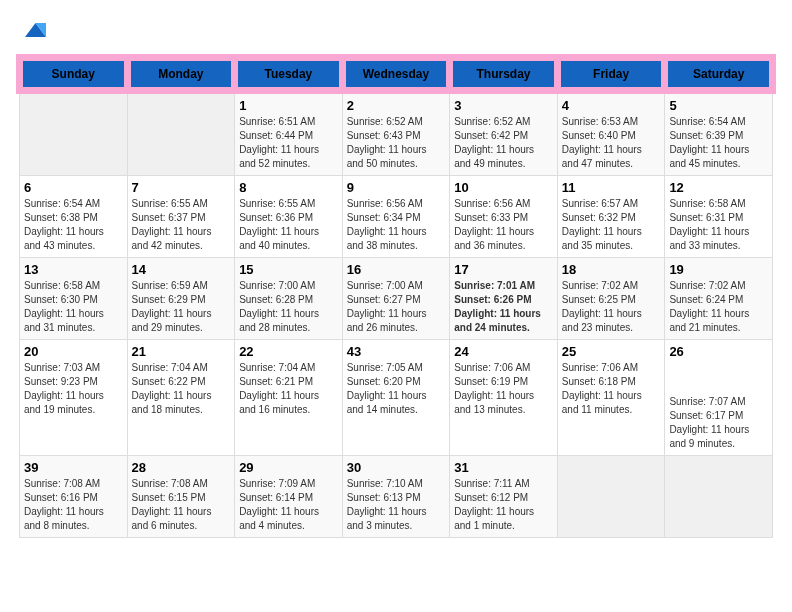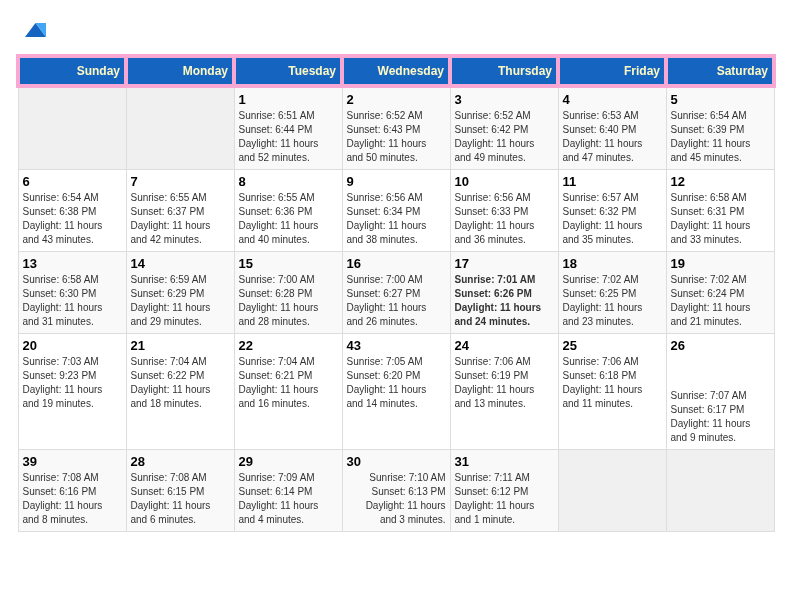--- a/index.html
+++ b/index.html
@@ -46,26 +46,26 @@
       font-size: 16px;
       color: #555;
     }
     table {
       width: 100%;
       border-collapse: collapse;
       font-size: 11px;
     }
     thead tr th {
       background-color: #1565c0;
-      color: #fef9c3;
+      color: #000000;
       padding: 6px 4px;
-      text-align: right;
+      text-align: center;
       font-size: 12px;
       font-weight: bold;
-      border: 4px solid #f9a8d4;
+      border: 7px solid #f9a8d4;
     }
     tbody tr td {
       vertical-align: top;
       border: 1px solid #ddd;
       padding: 4px;
       width: 14.28%;
       min-height: 80px;
       background: #fff;
     }
     tbody tr:nth-child(odd) td {
@@ -305,21 +305,21 @@
 Daylight: 11 hours and 6 minutes.</div>
         </td>
         <td>
           <span class="day-num">29</span>
           <div class="day-info" style="white-space: pre-line;">Sunrise: 7:09 AM
 Sunset: 6:14 PM
 Daylight: 11 hours and 4 minutes.</div>
         </td>
         <td>
           <span class="day-num">30</span>
-          <div class="day-info" style="white-space: pre-line; text-align: right;">Sunrise: 7:10 AM
+          <div class="day-info" style="white-space: pre-line;">Sunrise: 7:10 AM
 Sunset: 6:13 PM
 Daylight: 11 hours and 3 minutes.</div>
         </td>
         <td>
           <span class="day-num">31</span>
           <div class="day-info" style="white-space: pre-line;">Sunrise: 7:11 AM
 Sunset: 6:12 PM
 Daylight: 11 hours and 1 minute.</div>
         </td>
         <td class="empty-cell"></td>

